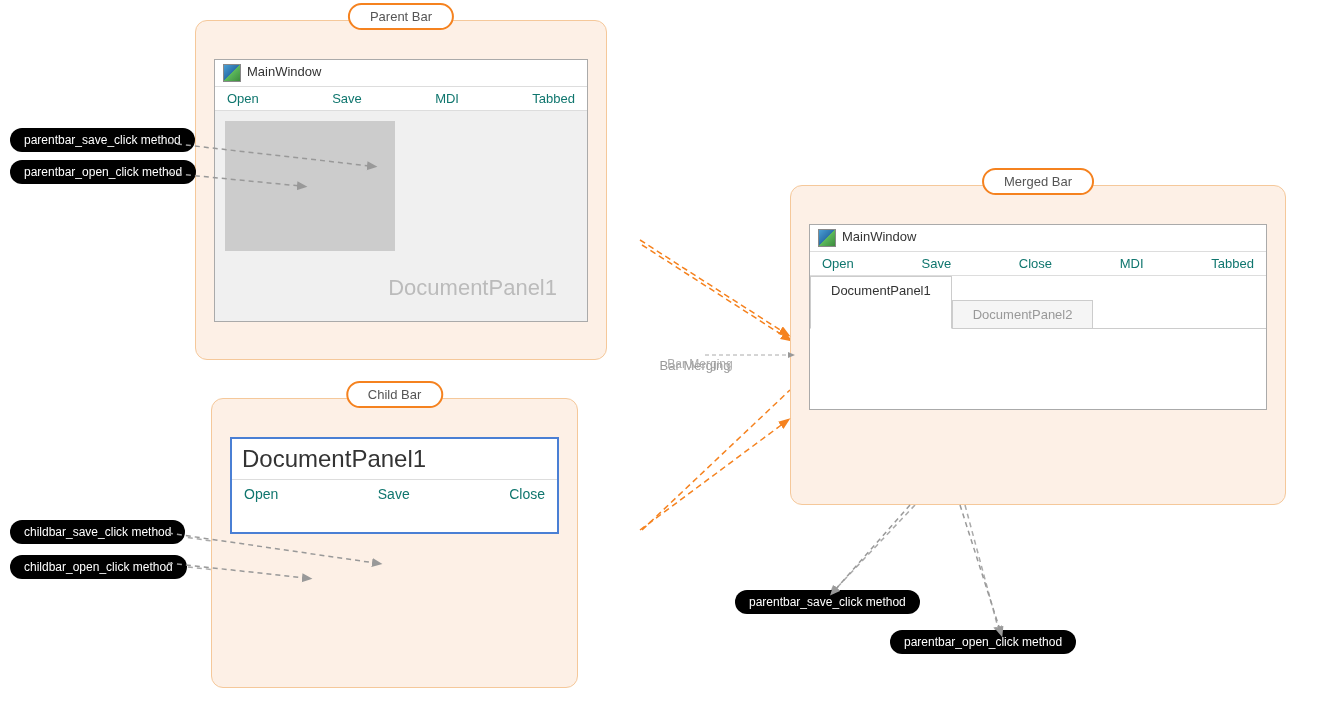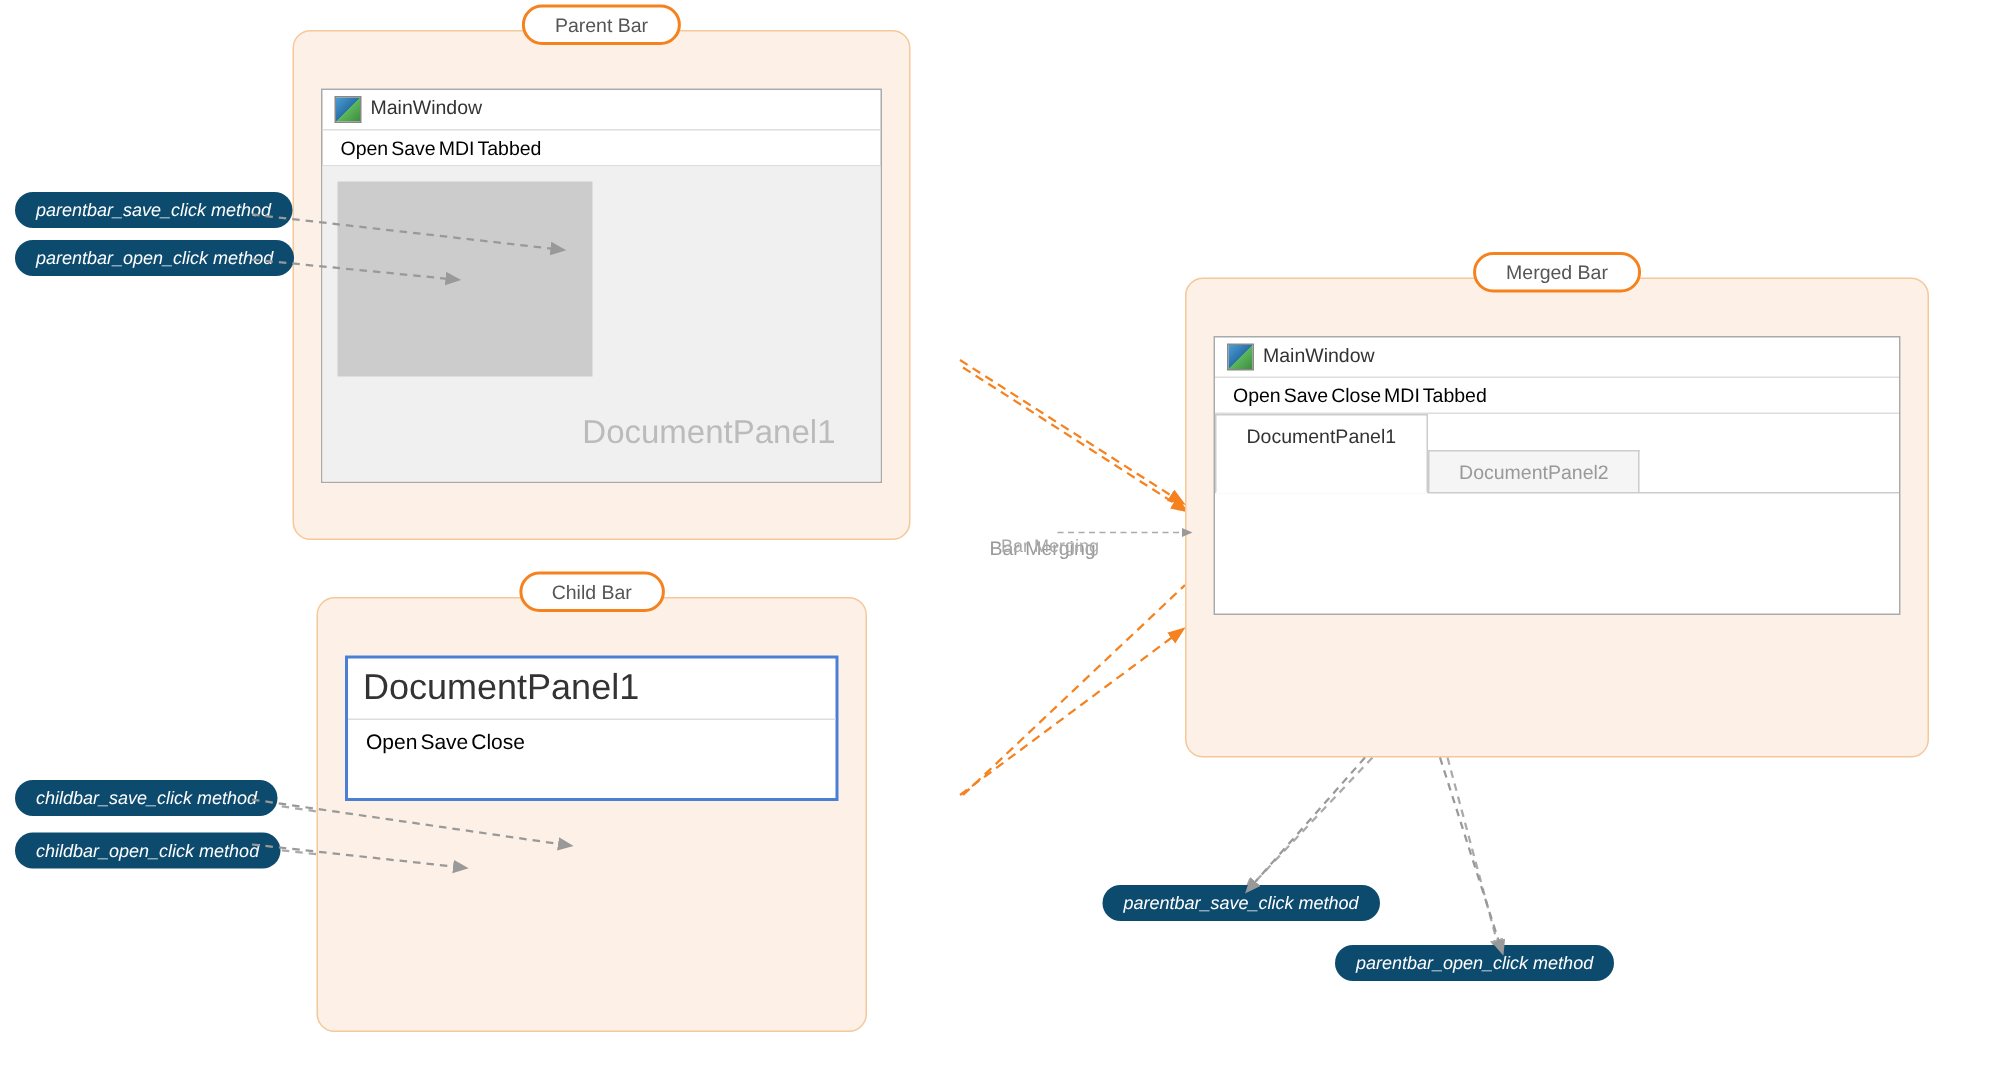--- a/index.html
+++ b/index.html
@@ -62,25 +62,26 @@
     .window-icon {
       width: 18px;
       height: 18px;
       background: linear-gradient(135deg, #4a9fd4 0%, #2a6fa8 50%, #5cb85c 50%, #3d8b3d 100%);
       border: 1px solid #888;
       flex-shrink: 0;
     }
 
     .window-menubar {
       display: flex;
-      gap: 2px;
+      gap: 34px;
       padding: 4px 12px;
       font-size: 13px;
-      color: #000000;
+      color: #0f766e;
       border-bottom: 1px solid #ddd;
+      justify-content: space-between;
     }
 
     .menu-item {
       cursor: pointer;
     }
 
     
     .doc-content {
       position: relative;
       background: #f0f0f0;
@@ -105,27 +106,26 @@
       align-items: center;
       padding: 6px 10px;
       font-size: 24px;
       font-weight: 400;
       color: #333;
     }
 
     
     .blue-badge {
       position: absolute;
-      background: #0c4a6e;
+      background: #000000;
       color: white;
       border-radius: 20px;
       padding: 5px 14px;
       font-size: 12px;
       white-space: nowrap;
-      font-style: italic;
     }
 
     
     .tab-bar {
       display: flex;
       border-bottom: 1px solid #ccc;
     }
 
     .tab-item {
       padding: 6px 20px;

